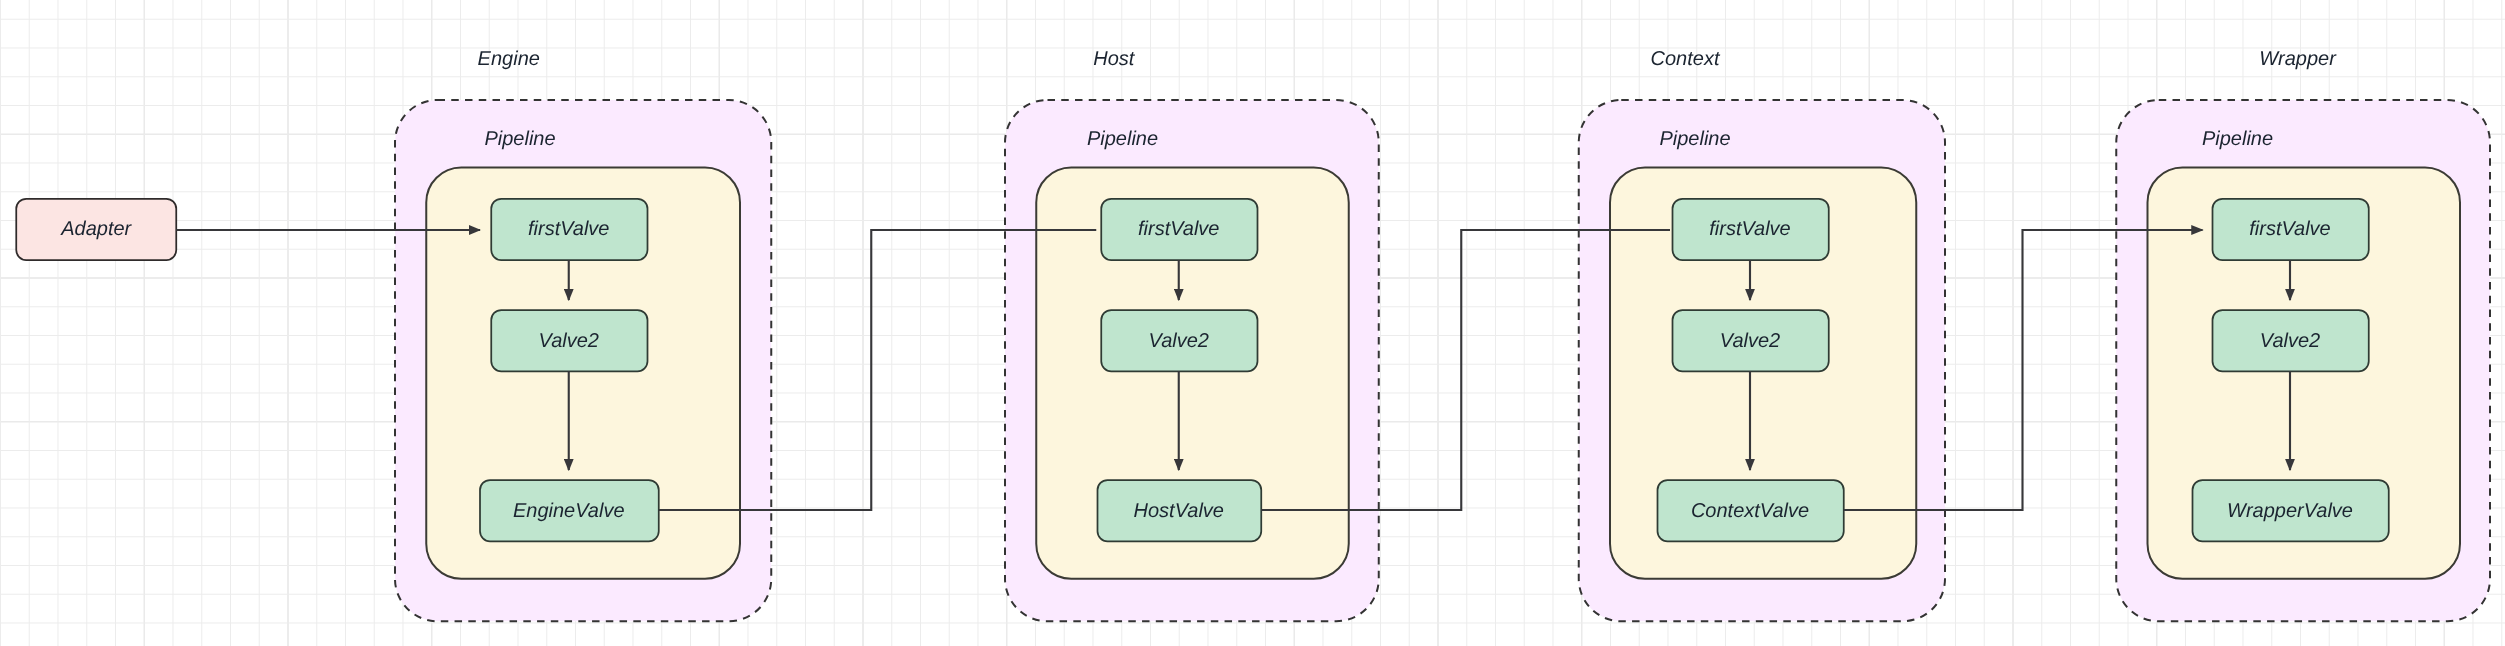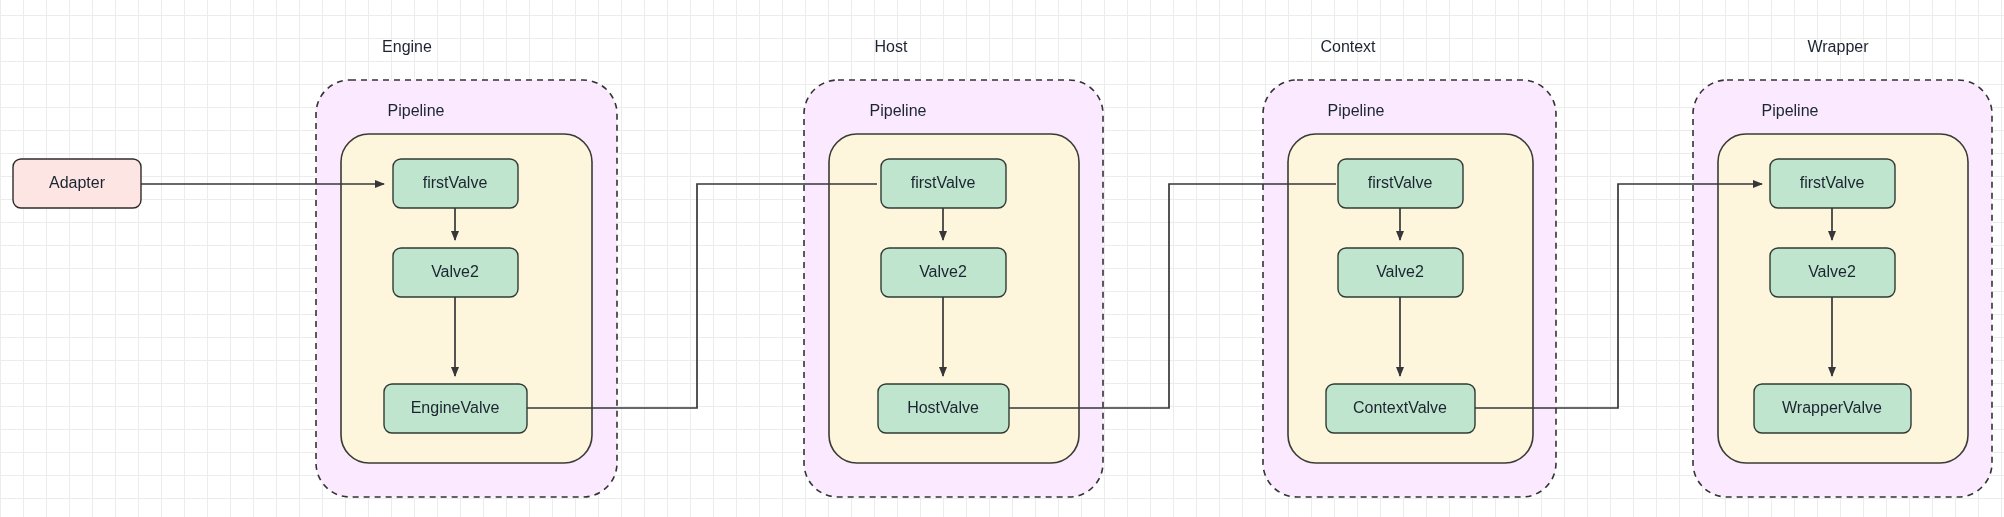--- a/index.html
+++ b/index.html
@@ -16,20 +16,21 @@
     height: 517px;
     overflow: hidden;
     background-color: #ffffff;
     background-image:
       linear-gradient(to right, #ececec 1px, transparent 1px),
       linear-gradient(to bottom, #ececec 1px, transparent 1px),
       linear-gradient(to right, #d9d9d9 1px, transparent 1px),
       linear-gradient(to bottom, #d9d9d9 1px, transparent 1px);
     background-size: 23px 23px, 23px 23px, 115px 115px, 115px 115px;
     background-position: 0 -8px, 0 -8px, 0 -8px, 0 -8px;
+    font-style: italic;
   }
   svg.diagram {
     position: absolute;
     top: 0;
     left: 0;
     width: 2004px;
     height: 517px;
   }
   .cluster-outer-rect {
     fill: #fbeaff;

